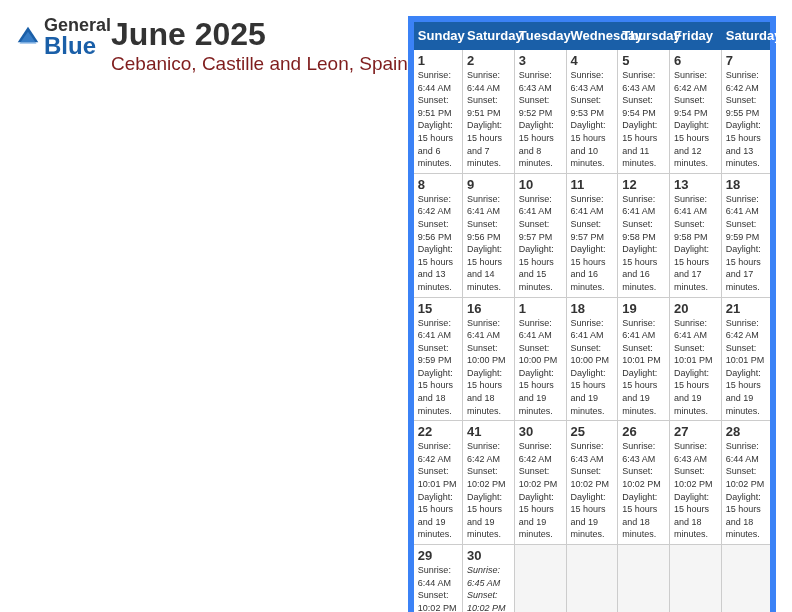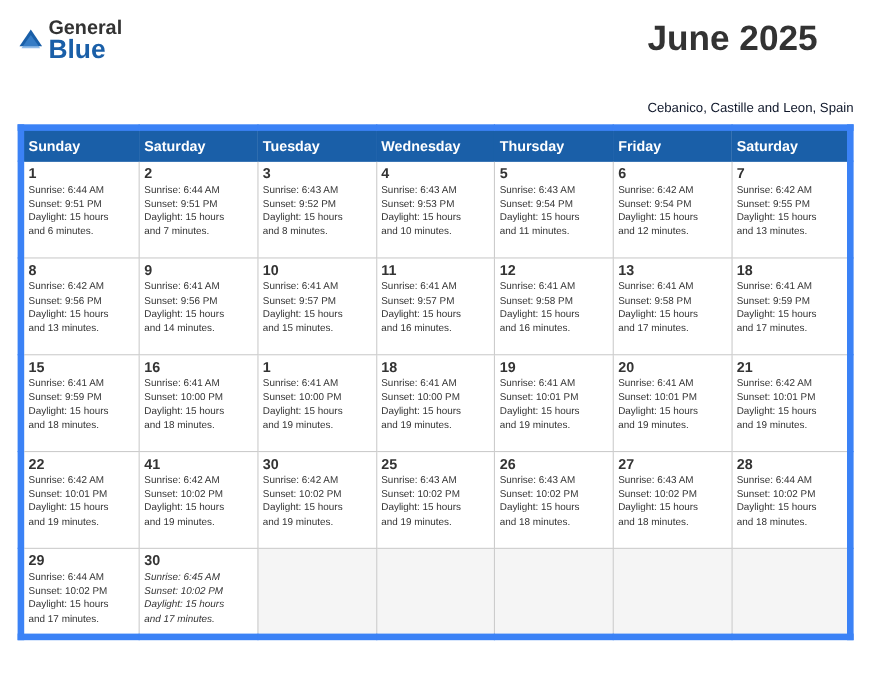--- a/index.html
+++ b/index.html
@@ -8,21 +8,21 @@
       height: 612px;
       font-family: Arial, sans-serif;
       background: #fff;
       overflow: hidden;
     }
     .page {
       width: 792px;
       height: 589px;
       padding: 16px;
       display: flex;
-      flex-direction: column;
+      flex-direction: row;
     }
     .header {
       display: flex;
       justify-content: space-between;
       align-items: flex-start;
       margin-bottom: 8px;
     }
     .logo {
       display: flex;
       align-items: center;
@@ -48,23 +48,22 @@
       height: 24px;
     }
     .title-block {
     }
     .month-title {
       font-size: 32px;
       font-weight: bold;
       color: #333;
     }
     .location {
-      font-size: 12px;
-      color: #0f172a;
-      margin-top: 38px;
+      font-size: 19px;
+      color: #7f1d1d;
     }
     .calendar {
       flex: 1;
       border: 6px solid #3b82f6;
       border-collapse: collapse;
       width: 100%;
       table-layout: fixed;
     }
     .calendar th {
       background: #1a5fa8;

